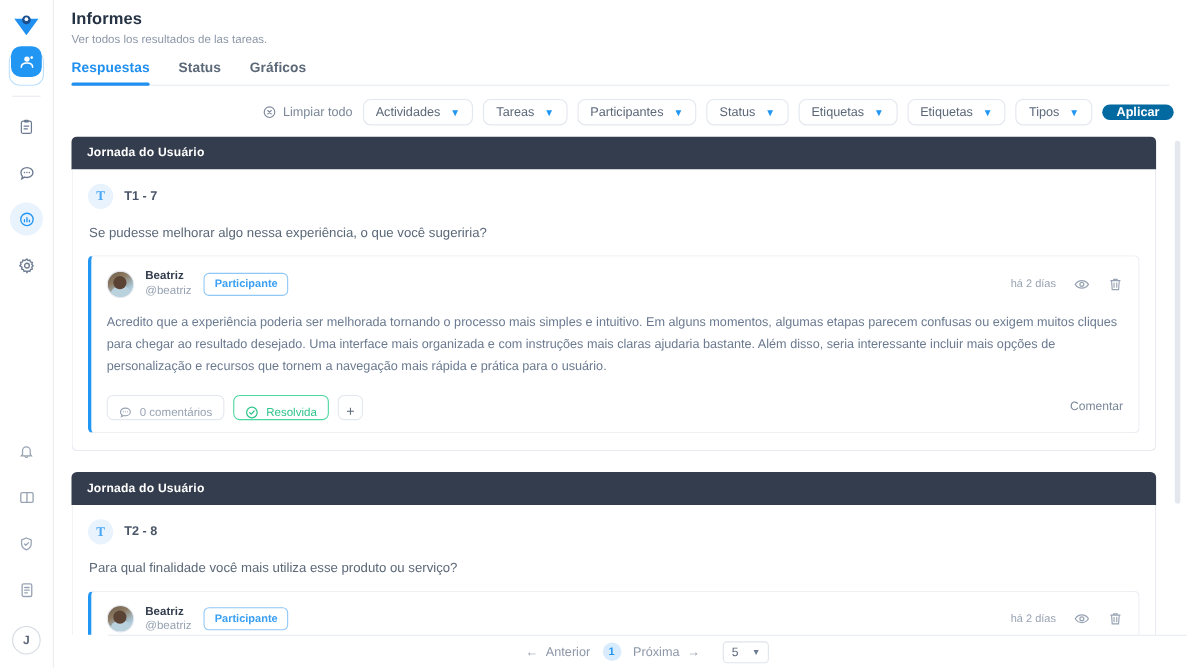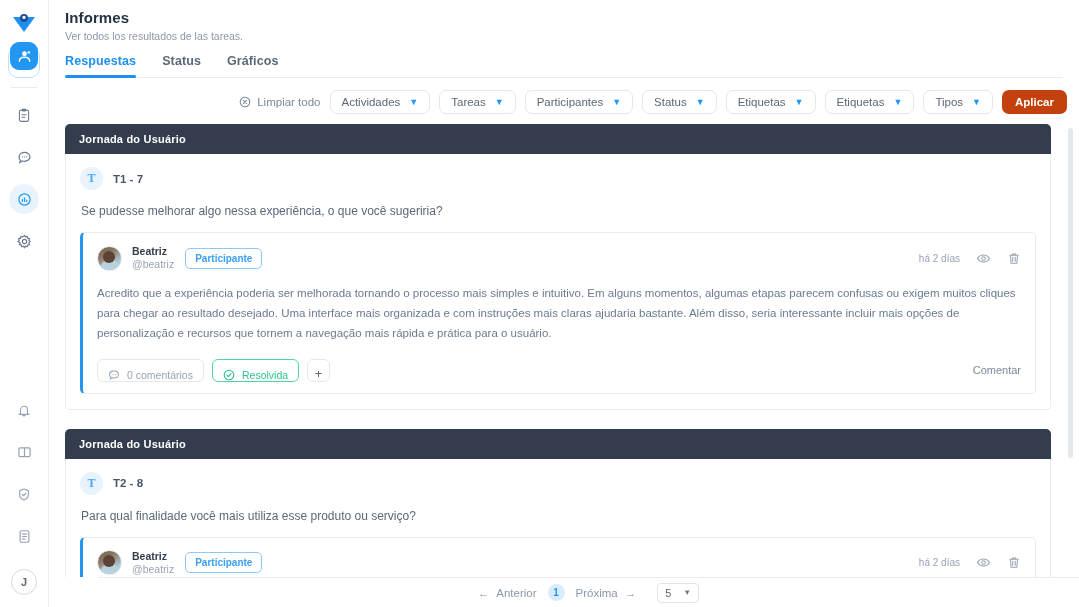--- a/index.html
+++ b/index.html
@@ -72,22 +72,22 @@
   .clear-all { display:flex; align-items:center; gap:6px; font-size:11.5px; color:#7b8799; cursor:pointer; }
   .chip {
     display:flex; align-items:center; gap:9px;
     height: 24px; padding: 0 11px;
     border: 1px solid #e3e7ee; border-radius: 7px;
     background:#fff; font-size: 11.5px; color:#5b6878; cursor:pointer;
     white-space: nowrap;
   }
   .chip .chev { color:#2196f3; font-size:9px; line-height:1; }
   .btn-apply {
-    height: 24px; padding: 0 13px; border-radius: 7px;
-    background:#c2410c; color:#fff; font-size:11.5px; font-weight:700;
+    height: 14px; padding: 0 13px; border-radius: 7px;
+    background:#0369a1; color:#fff; font-size:11.5px; font-weight:700;
     display:flex;align-items:center; cursor:pointer; border:none;
   }
 
   
   .scroll-area {
     position:absolute; left:0; right:0; top:124px; bottom: 30px;
     padding: 0 28px 0 16px; overflow:hidden;
   }
   .card { margin-bottom: 19px; }
   .card-head {

